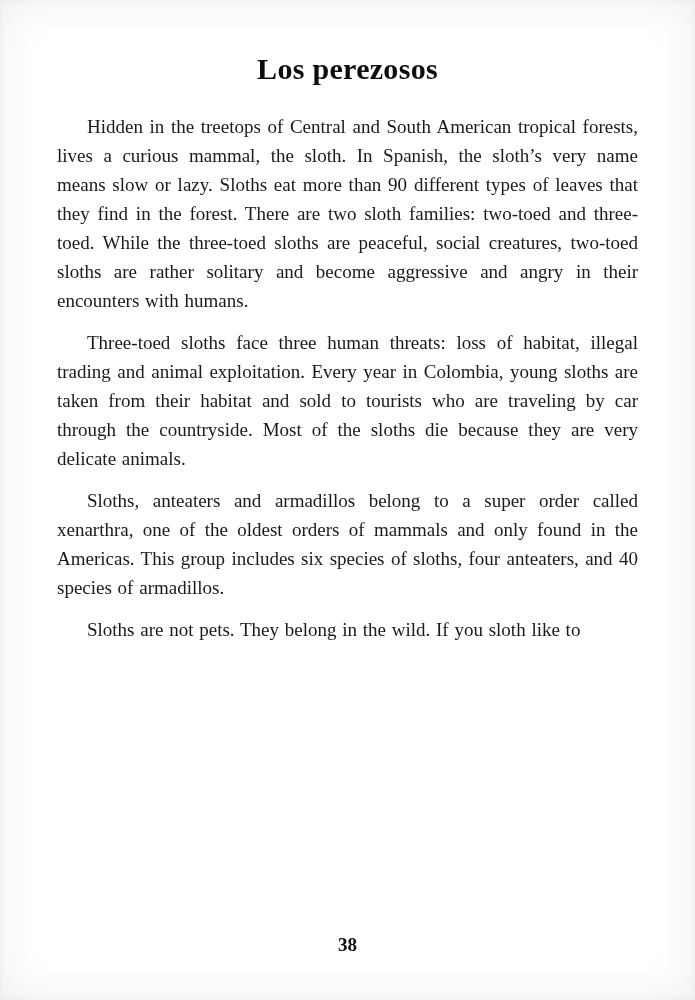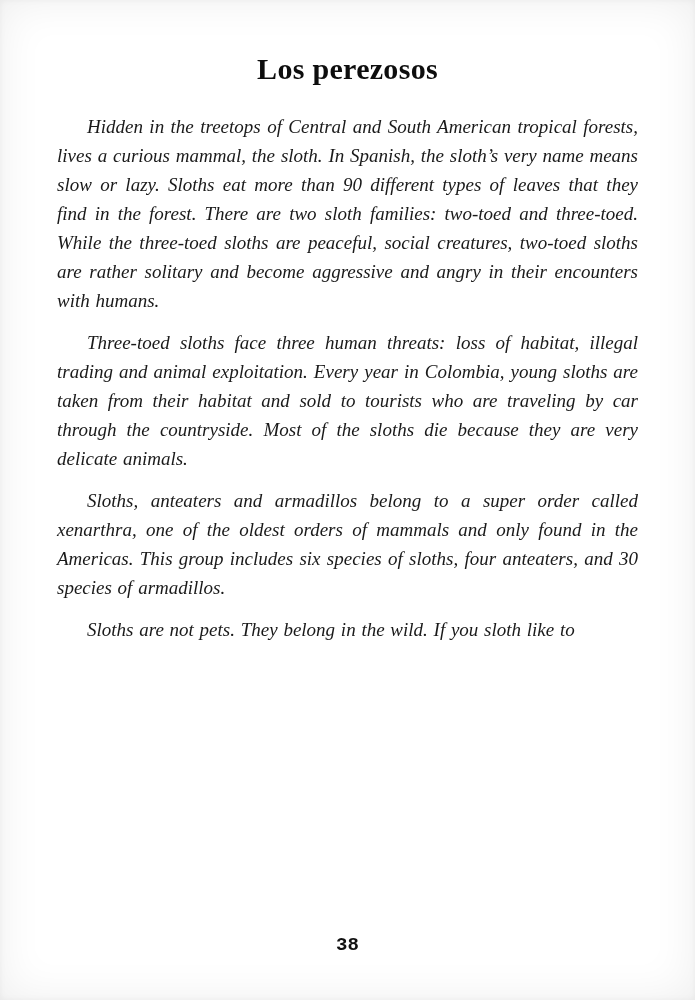--- a/index.html
+++ b/index.html
@@ -35,39 +35,37 @@
     color: #0d0d0d;
   }
   .body-text p {
     font-size: 19px;
     line-height: 29px;
     text-align: justify;
     text-indent: 30px;
     margin: 0 0 13px 0;
     color: #1a1a1a;
     word-spacing: 1px;
-    font-style: italic;
   }
   .page-number {
     position: absolute;
     bottom: 44px;
     left: 0;
     right: 0;
     text-align: center;
     font-size: 19px;
     font-weight: bold;
     color: #111111;
-    font-family: Liberation Mono, monospace;
   }
 </style>
 </head>
 <body>
 
 <div class="book-page">
   <h1 class="page-title">Los perezosos</h1>
   <div class="body-text">
     <p>Hidden in the treetops of Central and South American tropical forests, lives a curious mammal, the sloth. In Spanish, the sloth’s very name means slow or lazy. Sloths eat more than 90 different types of leaves that they find in the forest. There are two sloth families: two-toed and three-toed. While the three-toed sloths are peaceful, social creatures, two-toed sloths are rather solitary and become aggressive and angry in their encounters with humans.</p>
     <p>Three-toed sloths face three human threats: loss of habitat, illegal trading and animal exploitation. Every year in Colombia, young sloths are taken from their habitat and sold to tourists who are traveling by car through the countryside. Most of the sloths die because they are very delicate animals.</p>
-    <p>Sloths, anteaters and armadillos belong to a super order called xenarthra, one of the oldest orders of mammals and only found in the Americas. This group includes six species of sloths, four anteaters, and 30 species of armadillos.</p>
+    <p>Sloths, anteaters and armadillos belong to a super order called xenarthra, one of the oldest orders of mammals and only found in the Americas. This group includes six species of sloths, four anteaters, and 40 species of armadillos.</p>
     <p>Sloths are not pets. They belong in the wild. If you sloth like to</p>
   </div>
   <div class="page-number">38</div>
 </div>
 
 </body></html>

